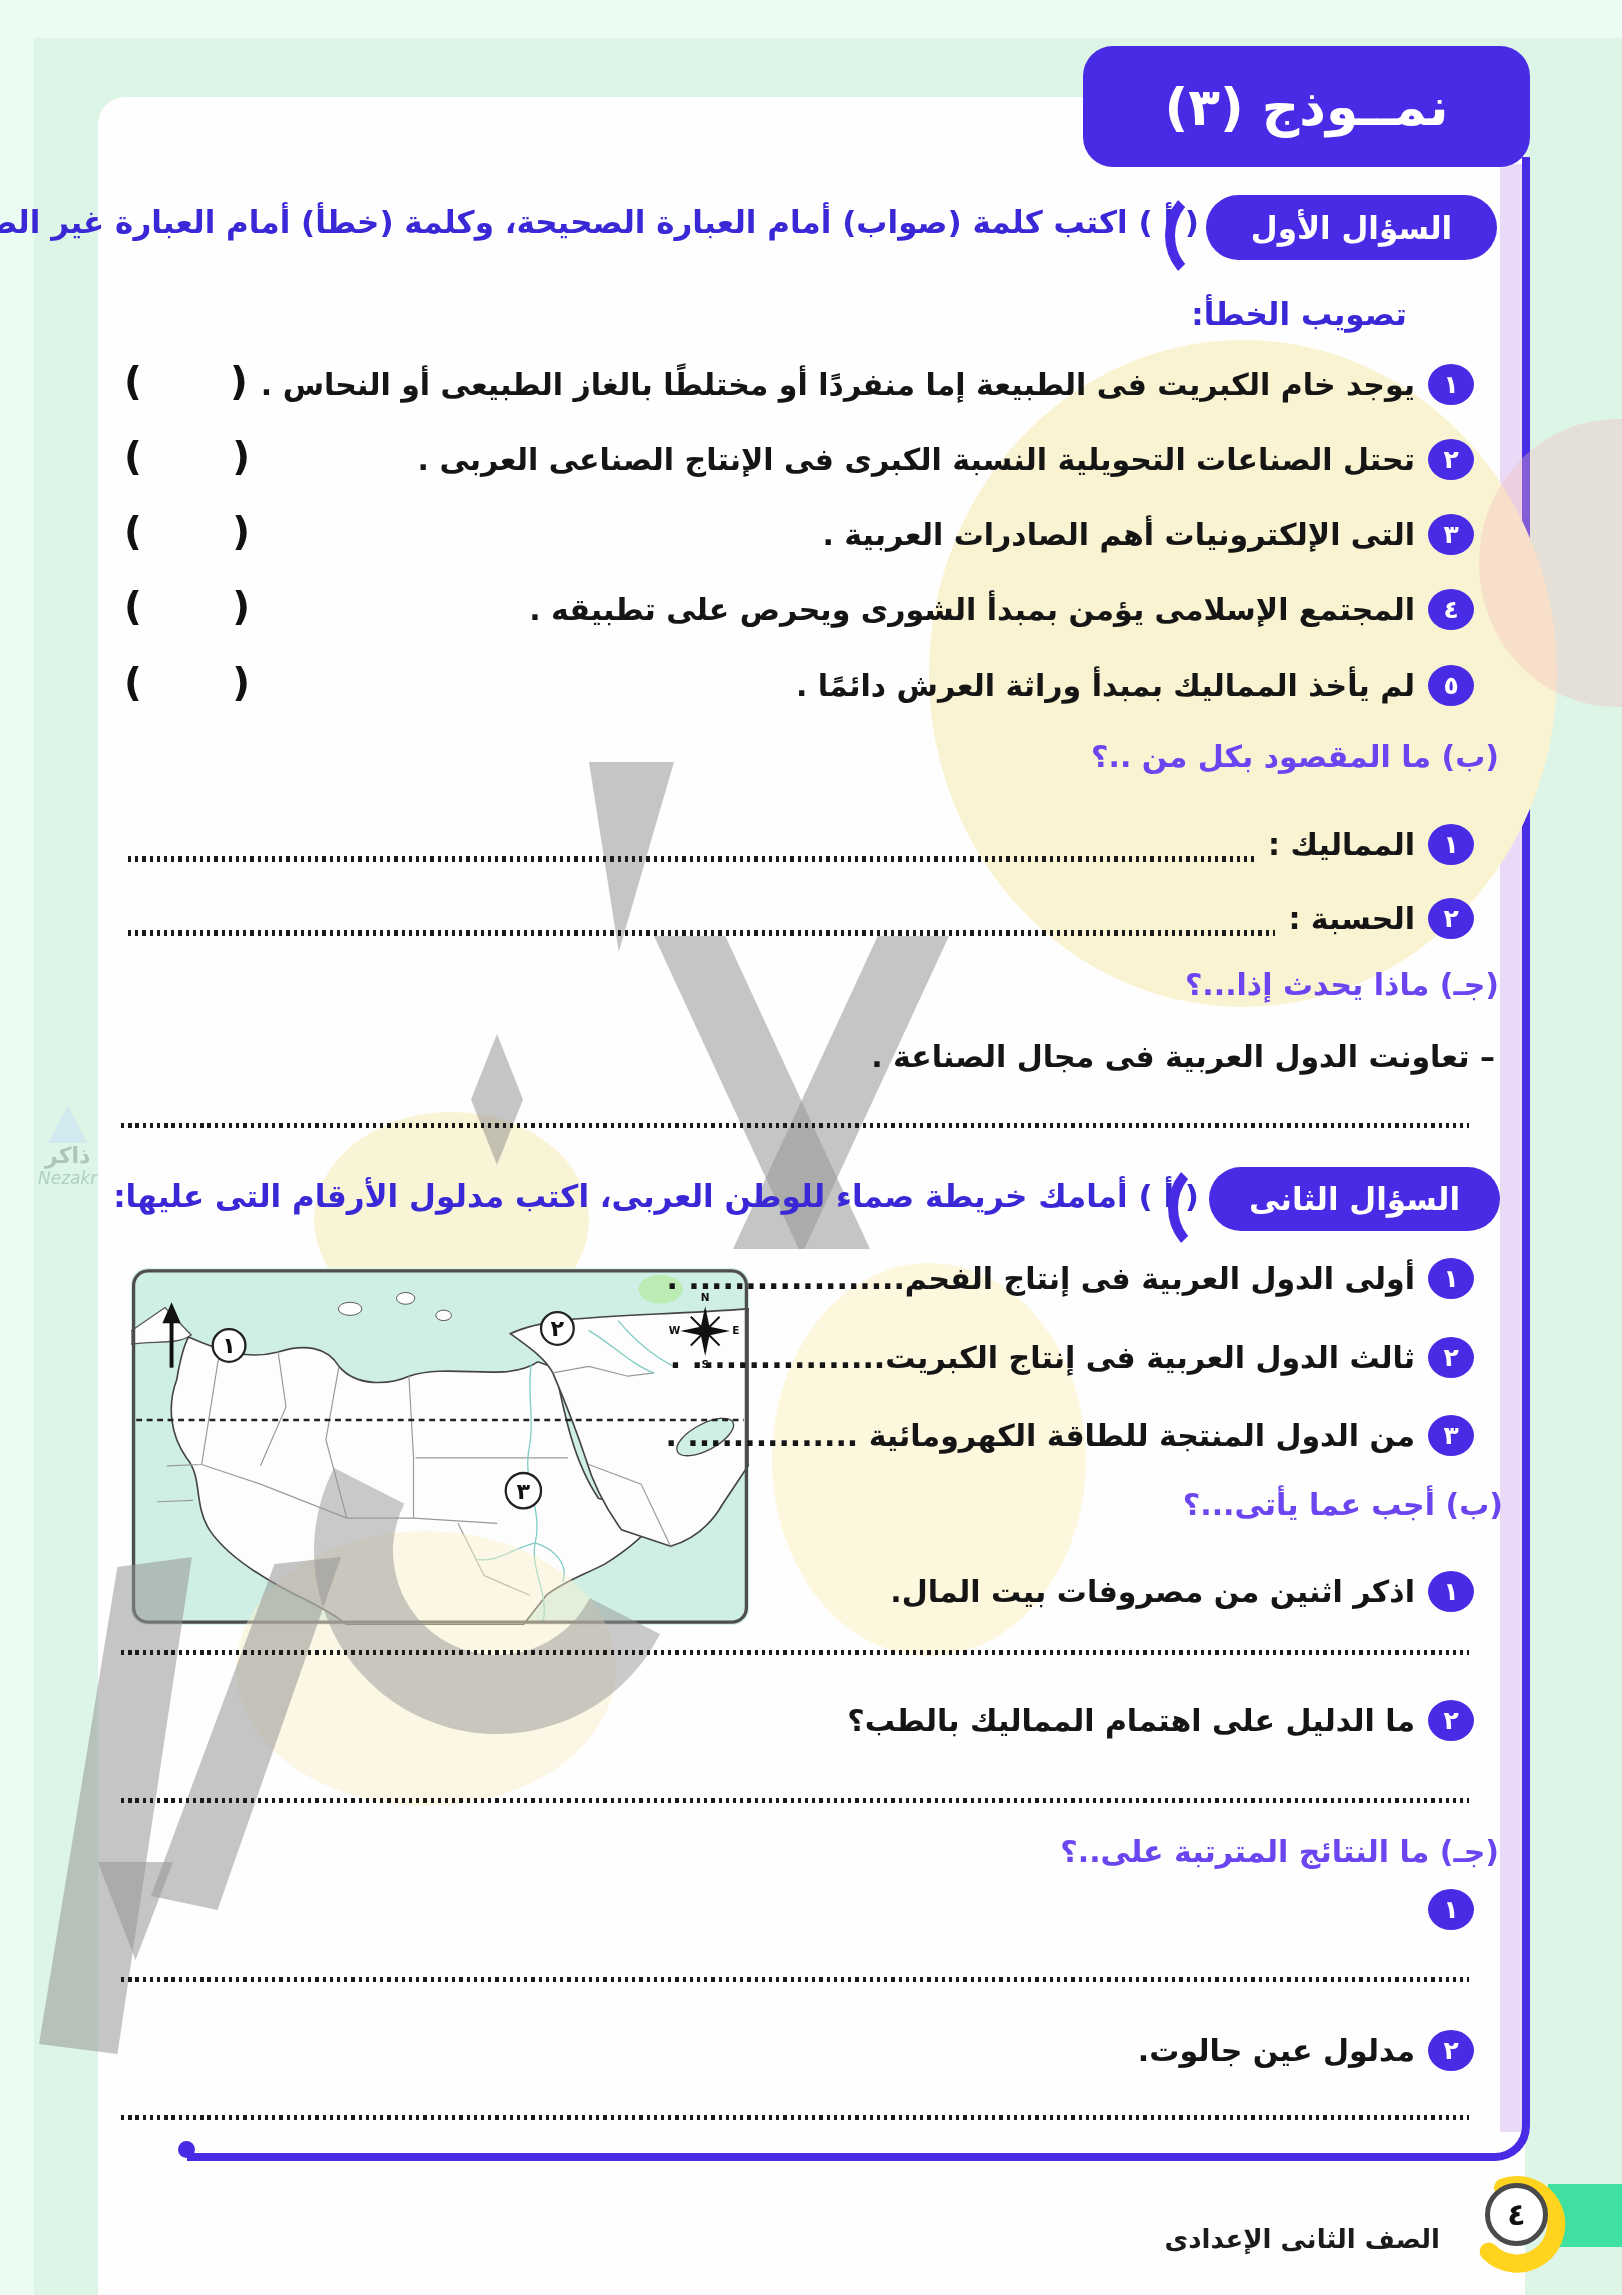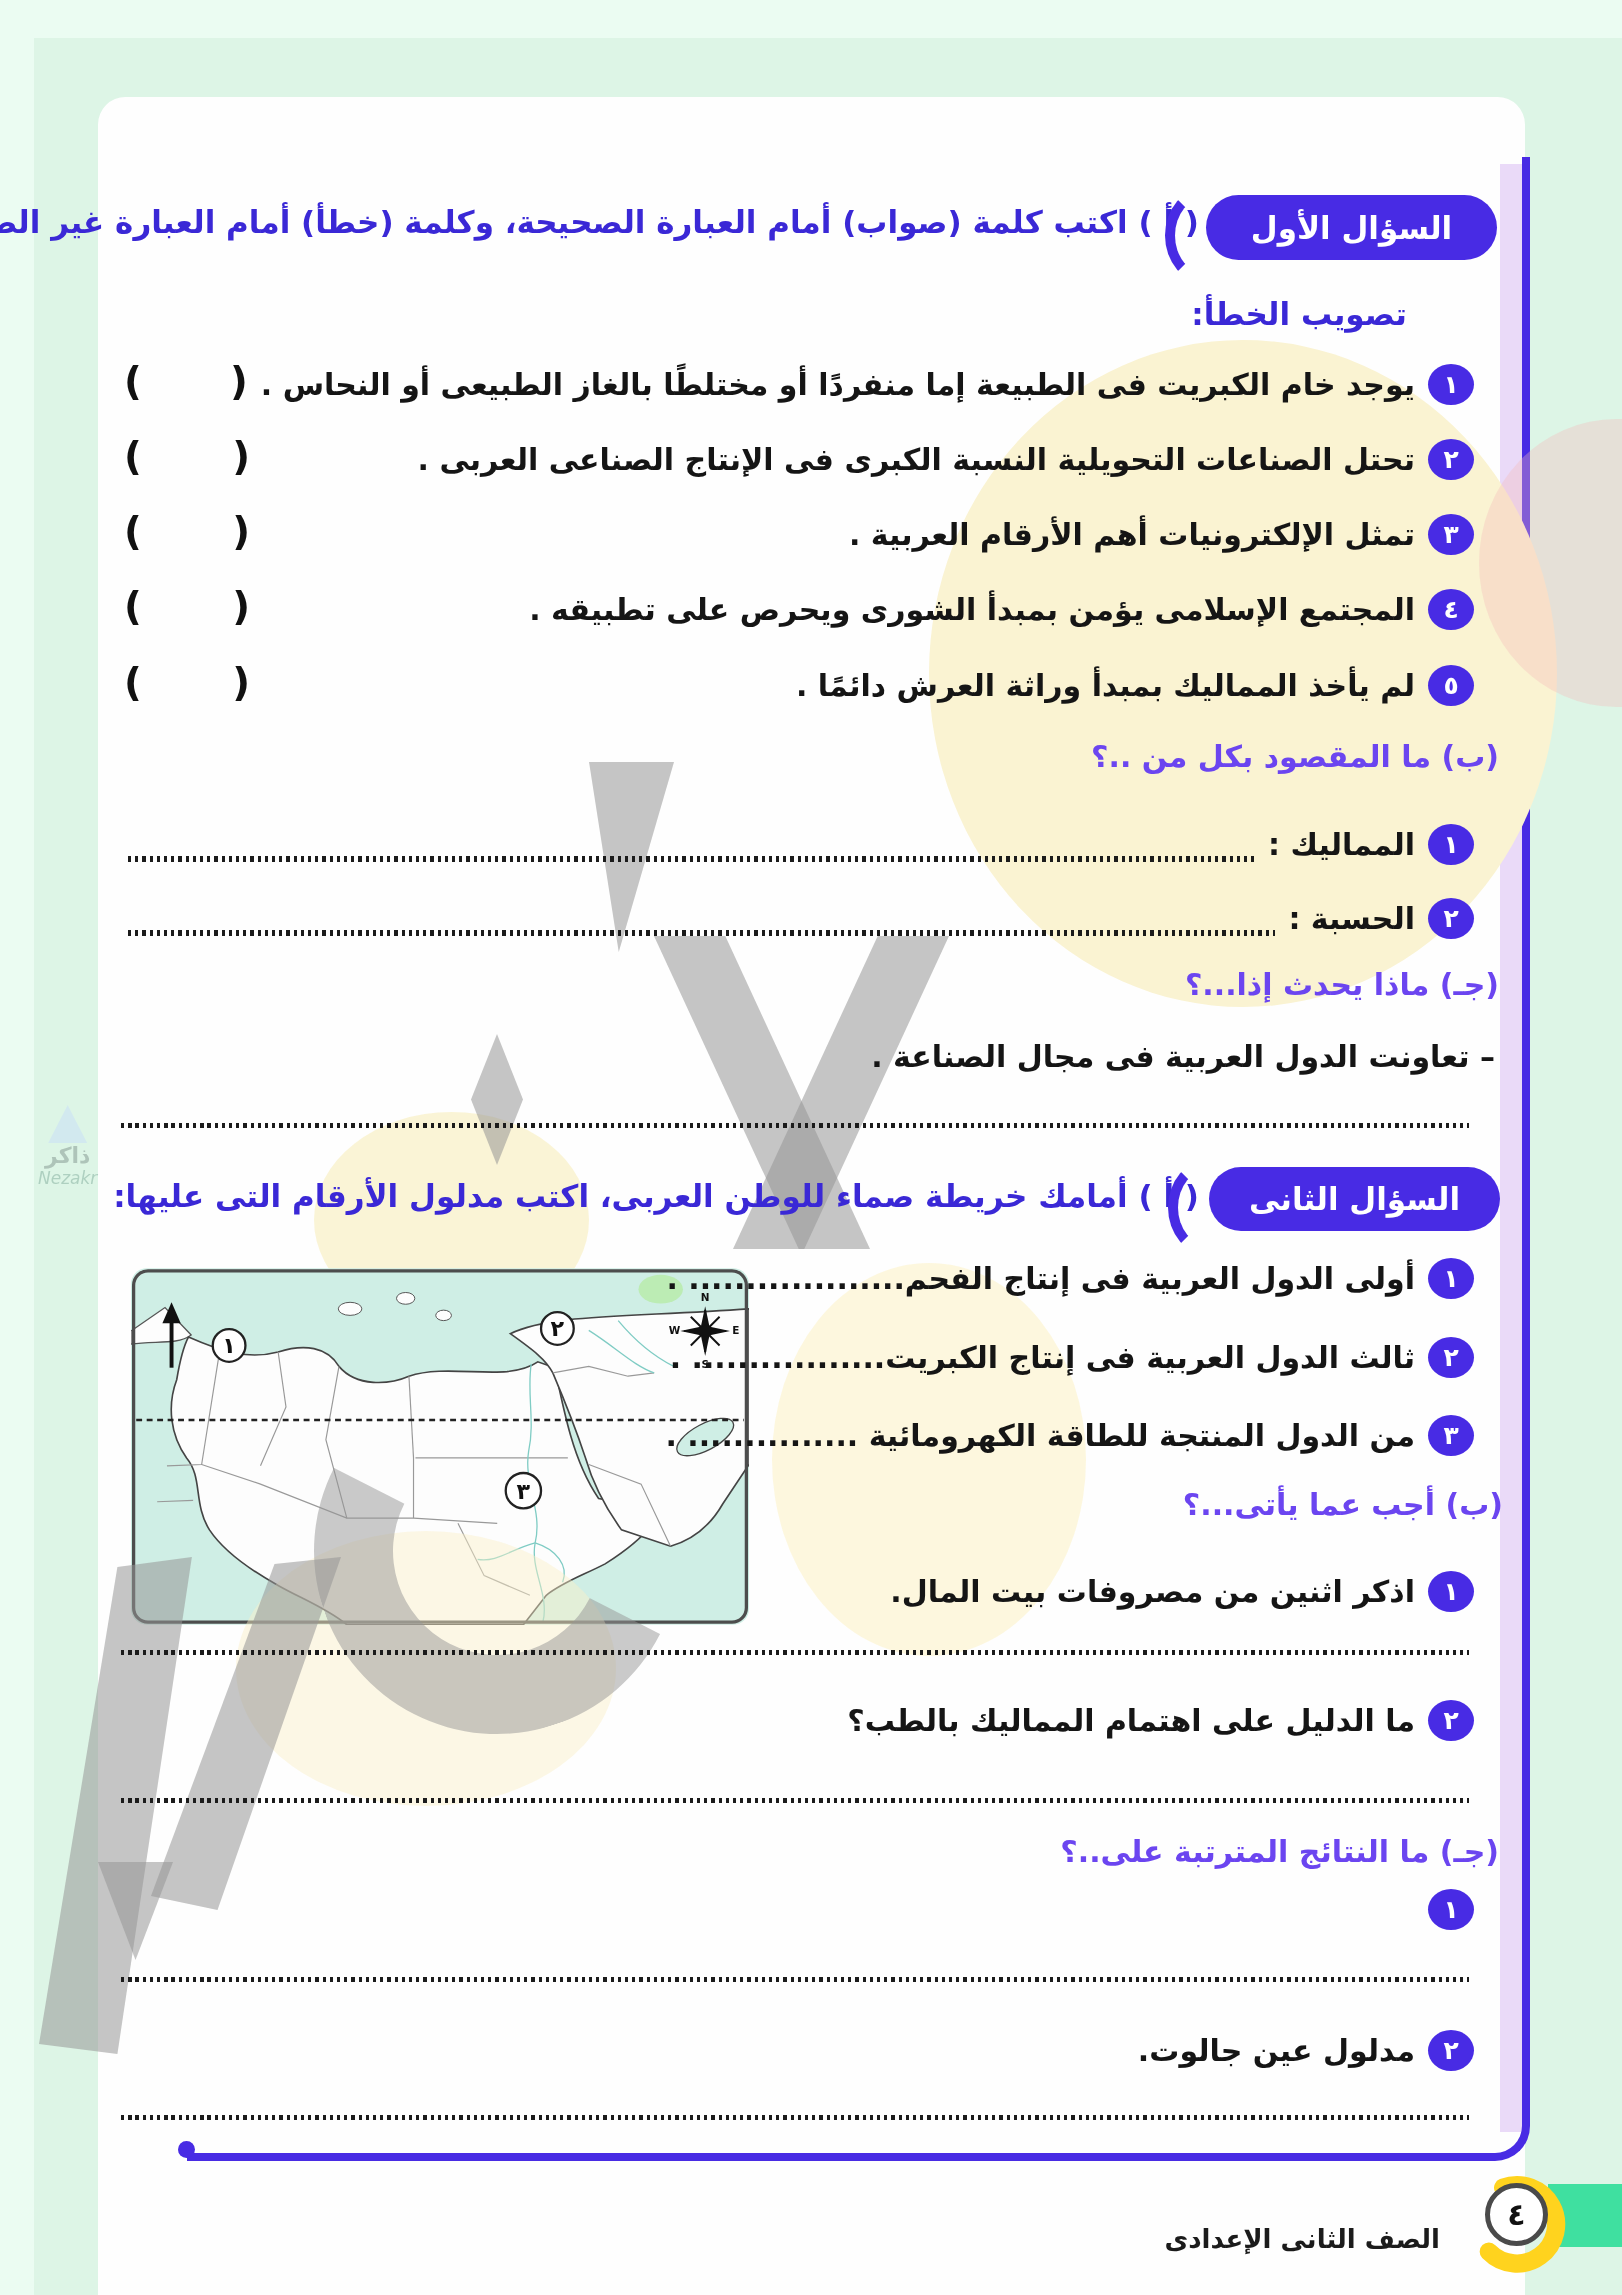--- a/index.html
+++ b/index.html
@@ -87,20 +87,23 @@
   <div class="wm" style="left:39px;top:1557px;width:196px;height:497px;clip-path:polygon(40% 2%,78% 0,40% 100%,0 98%);"></div>
   <div class="wm" style="left:151px;top:1557px;width:190px;height:353px;clip-path:polygon(65% 2%,100% 0,35% 100%,0 96%);"></div>
   <div class="wm" style="left:98px;top:1862px;width:75px;height:98px;clip-path:polygon(0 0,100% 0,50% 100%);"></div>
 
   <div id="nezakr">
     <div class="mark"></div>
     <div class="ar">ذاكر</div>
     <div class="lat">Nezakr</div>
   </div>
 
+  <div id="model-header">
+    <span>نمــوذج (٣)</span>
+  </div>
 
   <div id="q1-badge" class="badge">
     <span>السؤال الأول</span>
   </div>
   <div class="intro" style="right:424px;top:204px;">( أ ) اكتب كلمة (صواب) أمام العبارة الصحيحة، وكلمة (خطأ) أمام العبارة غير الصحيحة، مع</div>
   <div class="intro" style="right:216px;top:296px;">تصويب الخطأ:</div>
 
   <div class="row" style="top:357px;">
     <span class="circ">
         <span>١</span>
@@ -118,21 +121,21 @@
     <span class="qtext">تحتل الصناعات التحويلية النسبة الكبرى فى الإنتاج الصناعى العربى .</span>
     <span class="pair">
         <span>(</span>
         <span>)</span>
       </span>
   </div>
   <div class="row" style="top:507px;">
     <span class="circ">
         <span>٣</span>
       </span>
-    <span class="qtext">تمثل الإلكترونيات أهم الأرقام العربية .</span>
+    <span class="qtext">التى الإلكترونيات أهم الصادرات العربية .</span>
     <span class="pair">
         <span>(</span>
         <span>)</span>
       </span>
   </div>
   <div class="row" style="top:582px;">
     <span class="circ">
         <span>٤</span>
       </span>
     <span class="qtext">المجتمع الإسلامى يؤمن بمبدأ الشورى ويحرص على تطبيقه .</span>

